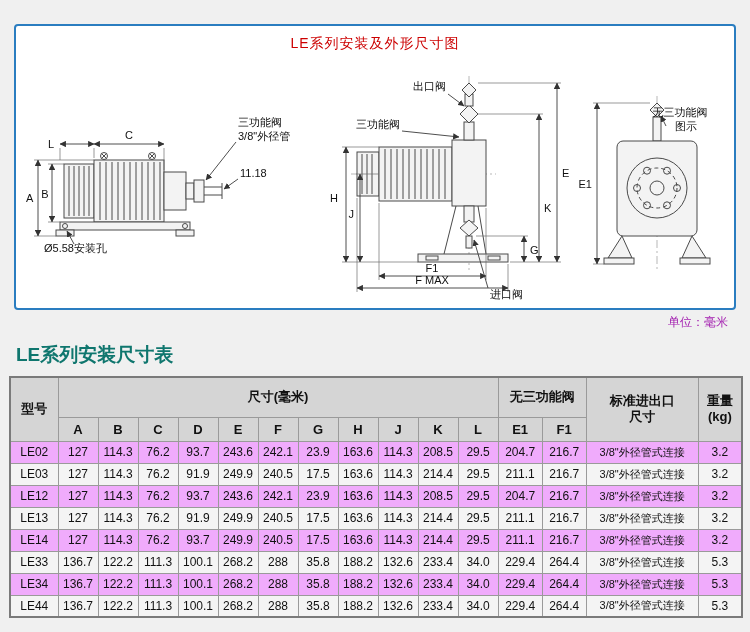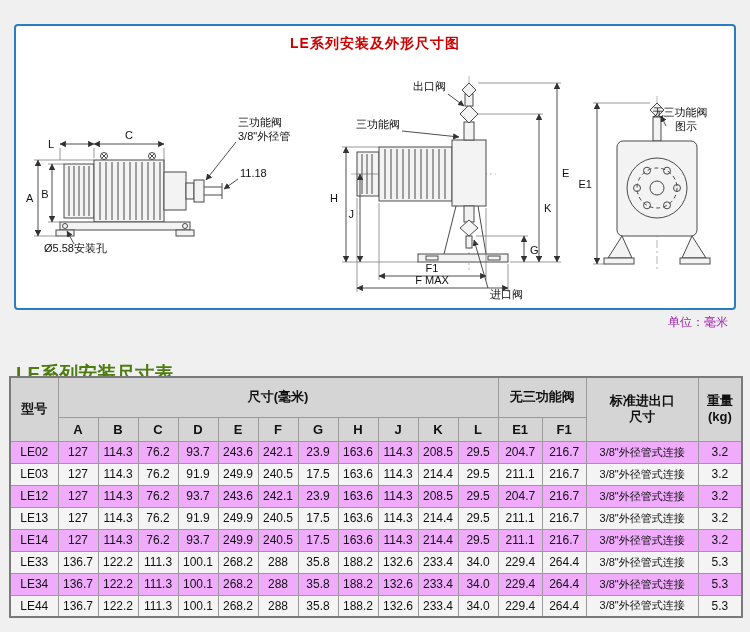--- a/index.html
+++ b/index.html
@@ -3,25 +3,25 @@
 <meta charset="utf-8">
 <style>
   * { box-sizing: border-box; margin: 0; padding: 0; }
   html,body { background:#e9e9e9; font-family:"Liberation Sans", sans-serif; }
   .page { position:relative; width:750px; height:632px; background:#f0f0f0; overflow:hidden; }
 
   
   .diagram-box { position:absolute; left:14px; top:24px; width:722px; height:286px;
                  background:#ffffff; border:2px solid #2a7dc0; border-radius:4px; }
   .diagram-title { position:absolute; top:9px; left:0; right:0; text-align:center;
-                   color:#cc0000; font-size:14px; font-weight:bold; letter-spacing:1px; }
+                   color:#cc0000; font-size:14px; font-weight:normal; letter-spacing:1px; }
   svg.drawing { position:absolute; left:0; top:0; }
 
   .unit-note { position:absolute; right:22px; top:314px; color:#a21caf; font-size:12px; }
-  .table-title { position:absolute; left:16px; top:342px; color:#4d7c0f; font-size:19px; font-weight:bold;margin-top:19px; }
+  .table-title { position:absolute; left:16px; top:342px; color:#0f766e; font-size:19px; font-weight:bold; }
 
   
   table.dims { position:absolute; left:9px; top:376px; width:732px; border-collapse:collapse;
                table-layout:fixed; background:#fff; border:2px solid #7a7a7a; }
   .dims th, .dims td { border:1px solid #9a9a9a; text-align:center; vertical-align:middle; color:#111; }
   .dims thead th { background:#d5d5d5; font-size:13px; font-weight:bold; }
   .dims thead tr:first-child { height:40px;margin-left:44px; }
   .dims thead tr:last-child  { height:24px; }
   .dims tbody tr { height:22px; background:#f0abfc; }
   .dims tbody tr:nth-child(even) { background:#f4f4f4; }

